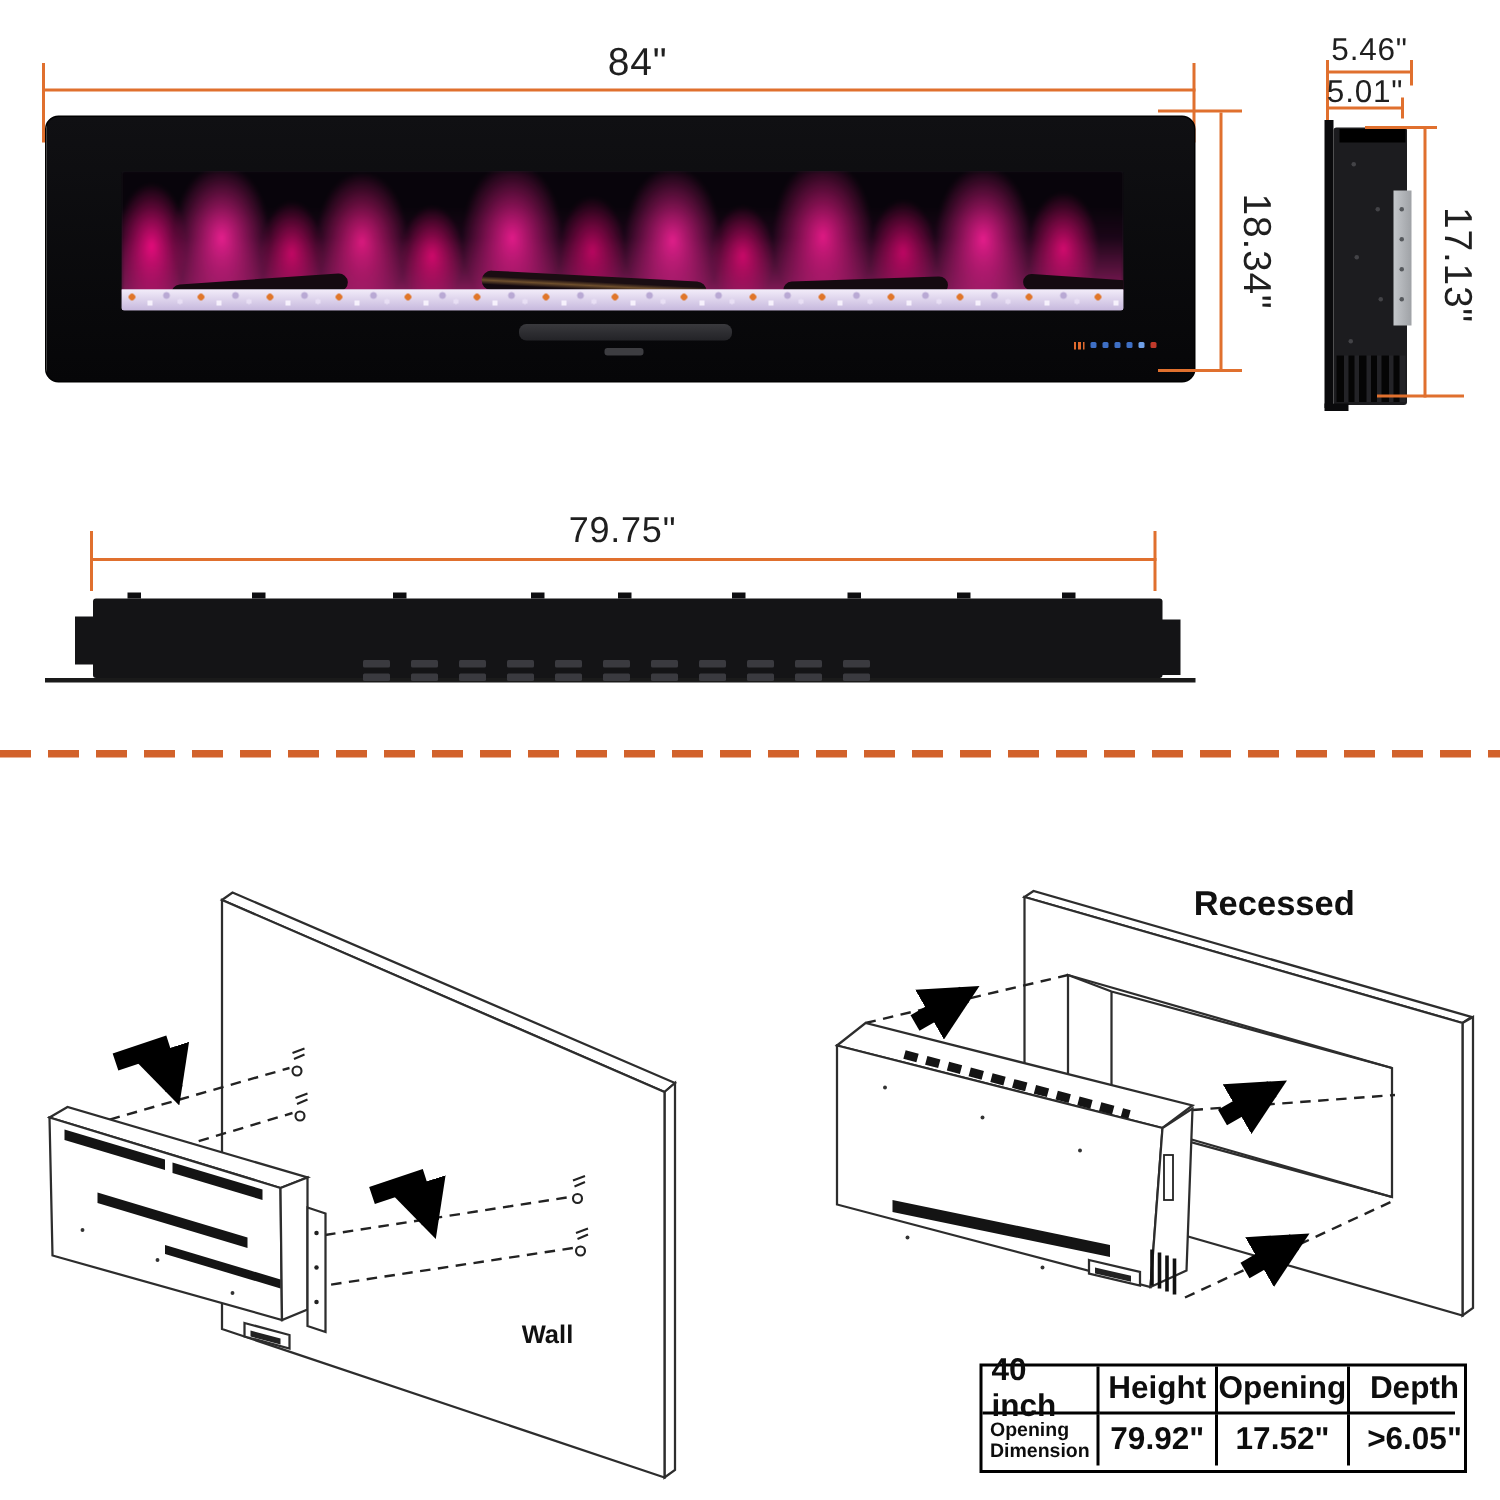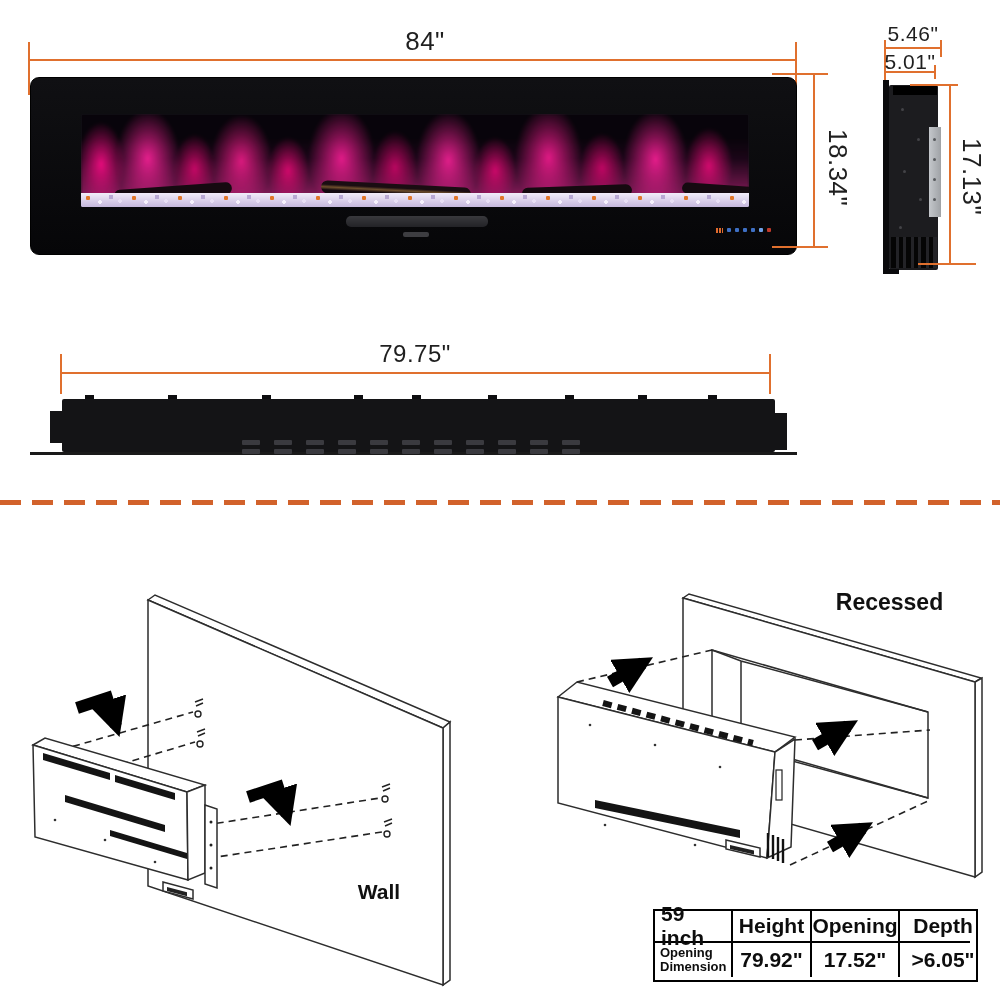--- a/index.html
+++ b/index.html
@@ -227,21 +227,21 @@
       <circle cx="40" cy="230" r="1.3" fill="#333"></circle>
       <circle cx="90" cy="250" r="1.3" fill="#333"></circle>
       <circle cx="140" cy="272" r="1.3" fill="#333"></circle>
     </g>
 
     <g>
       <path class="fatarrow" d="M62,118 L92,108 L101,136" marker-end="url(#ah)"></path>
       <path class="fatarrow" d="M233,207 L263,197 L272,225" marker-end="url(#ah)"></path>
     </g>
   </svg>
-  <div class="abs diag-label" style="left:344px;top:880px;width:70px;font-size:21px;">Wall</div>
+  <div class="abs diag-label" style="left:330px;top:880px;width:70px;font-size:17px;">Wall</div>
 
   <svg class="abs" style="left:545px;top:575px;" width="445" height="400" viewBox="0 0 445 400">
 
     <g>
       <polygon class="face" points="138,23 144,19 436,103 430,107"></polygon>
       <polygon class="face" points="430,107 437,103 437,297 430,302"></polygon>
       <polygon class="face" points="138,23 430,107 430,302 138,218"></polygon>
 
       <polygon class="face" points="167,75 383,137 383,223 167,161"></polygon>
       <path class="ln" d="M167,75 L196,86 M167,161 L196,172 M196,86 L196,172 M196,86 L383,137 M196,172 L383,223"></path>
@@ -269,24 +269,24 @@
       <circle cx="60" cy="250" r="1.3" fill="#333"></circle>
       <circle cx="150" cy="270" r="1.3" fill="#333"></circle>
     </g>
 
     <g>
       <path class="fatarrow" d="M65,107 L98,88" marker-end="url(#ah)"></path>
       <path class="fatarrow" d="M270,170 L303,151" marker-end="url(#ah)"></path>
       <path class="fatarrow" d="M285,272 L318,253" marker-end="url(#ah)"></path>
     </g>
   </svg>
-  <div class="abs diag-label" style="left:792px;top:589px;width:115px;font-size:23px;margin-left:40px;">Recessed</div>
+  <div class="abs diag-label" style="left:792px;top:589px;width:115px;font-size:23px;">Recessed</div>
 
   <div class="abs" id="spec-table">
-    <div class="cell hdr" style="justify-content:flex-start;padding-left:6px;">59 inch</div>
+    <div class="cell hdr" style="justify-content:flex-start;padding-left:6px;">40 inch</div>
     <div class="cell hdr">Height</div>
     <div class="cell hdr">Opening</div>
     <div class="cell hdr">Depth</div>
     <div class="cell rowlabel">
       <span>Opening</span>
       <span>Dimension</span>
     </div>
     <div class="cell val">79.92"</div>
     <div class="cell val">17.52"</div>
     <div class="cell val">&gt;6.05"</div>

